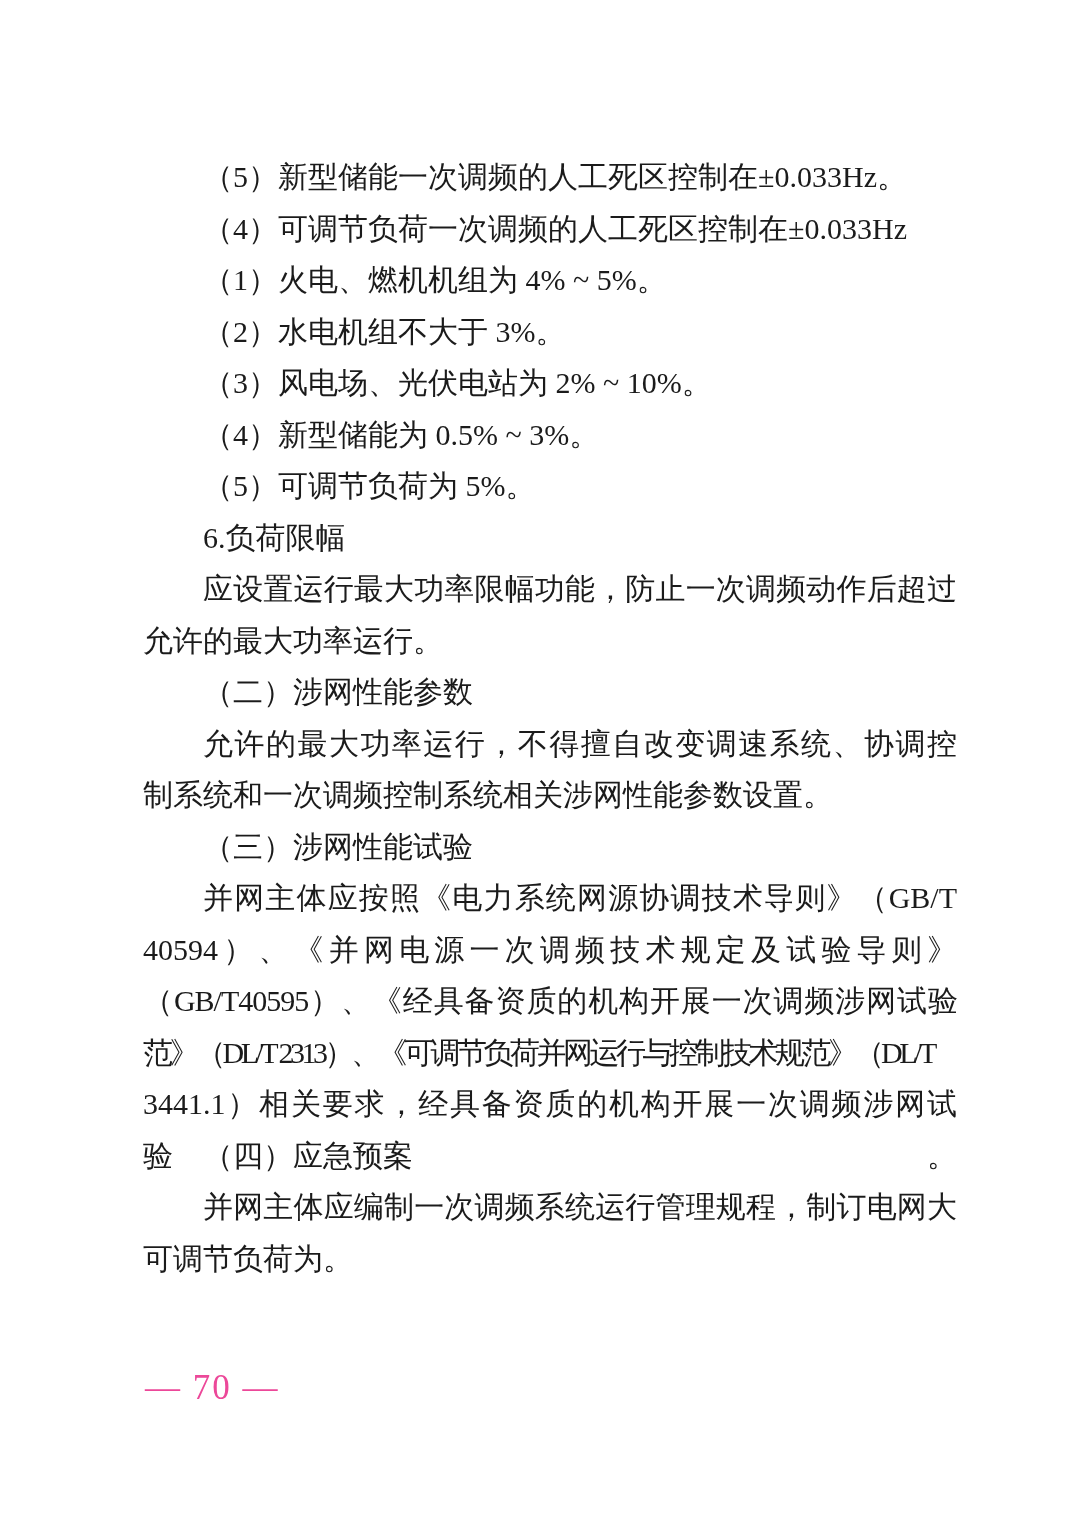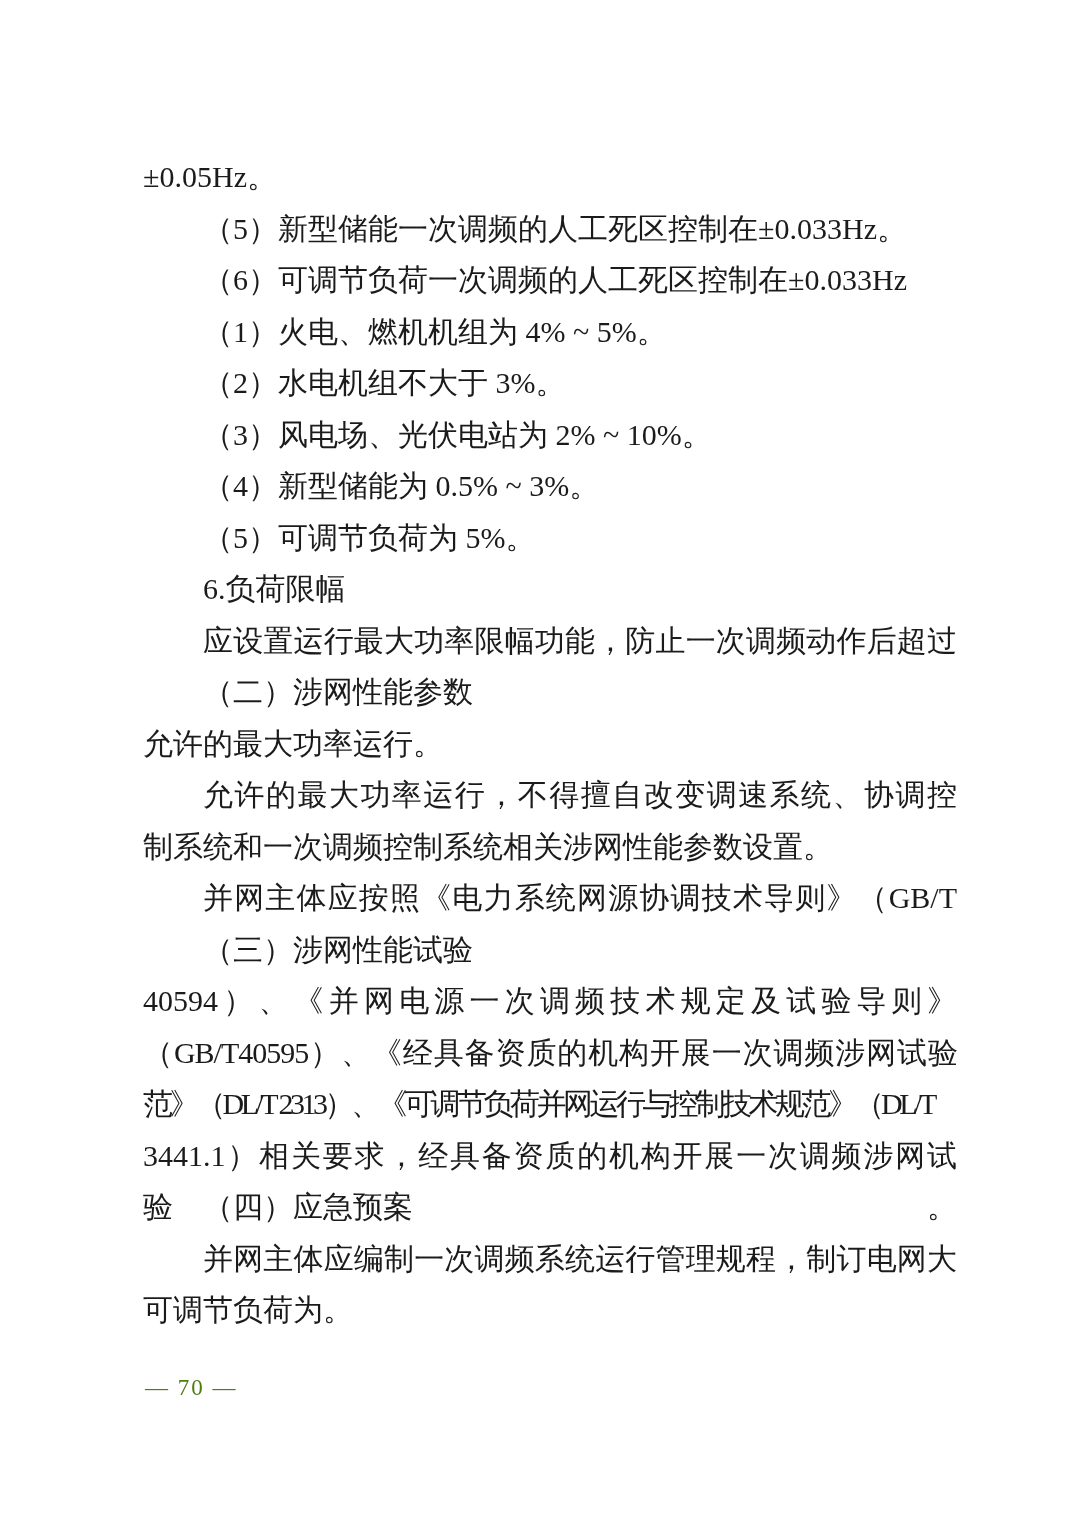--- a/index.html
+++ b/index.html
@@ -46,47 +46,46 @@
     white-space: nowrap;
     letter-spacing: -3.5px;
   }
   .line.snug {
     letter-spacing: -1px;
   }
   .footer {
     position: absolute;
     left: 145px;
     top: 1368px;
-    font-size: 23px;
+    font-size: 35px;
     line-height: 40px;
     letter-spacing: 2px;
-    color: #4d7c0f;
+    color: #ec4899;
   }
 </style>
 </head>
 <body>
 
 <div class="page">
   <div class="lines">
-      <div class="line">±0.05Hz。</div>
       <div class="line indent">（5）新型储能一次调频的人工死区控制在±0.033Hz。</div>
-      <div class="line indent">（6）可调节负荷一次调频的人工死区控制在±0.033Hz</div>
+      <div class="line indent">（4）可调节负荷一次调频的人工死区控制在±0.033Hz</div>
       <div class="line indent">（1）火电、燃机机组为 4% ~ 5%。</div>
       <div class="line indent">（2）水电机组不大于 3%。</div>
       <div class="line indent">（3）风电场、光伏电站为 2% ~ 10%。</div>
       <div class="line indent">（4）新型储能为 0.5% ~ 3%。</div>
       <div class="line indent">（5）可调节负荷为 5%。</div>
       <div class="line indent">6.负荷限幅</div>
       <div class="line indent fill">应设置运行最大功率限幅功能，防止一次调频动作后超过</div>
+      <div class="line">允许的最大功率运行。</div>
       <div class="line indent">（二）涉网性能参数</div>
-      <div class="line">允许的最大功率运行。</div>
       <div class="line indent fill">允许的最大功率运行，不得擅自改变调速系统、协调控</div>
       <div class="line">制系统和一次调频控制系统相关涉网性能参数设置。</div>
+      <div class="line indent">（三）涉网性能试验</div>
       <div class="line indent fill">并网主体应按照《电力系统网源协调技术导则》（GB/T</div>
-      <div class="line indent">（三）涉网性能试验</div>
       <div class="line fill">40594）、《并网电源一次调频技术规定及试验导则》</div>
       <div class="line fill snug">（GB/T40595）、《经具备资质的机构开展一次调频涉网试验</div>
       <div class="line tight">范》（DL/T 2313）、《可调节负荷并网运行与控制技术规范》（DL/T</div>
       <div class="line fill">3441.1）相关要求，经具备资质的机构开展一次调频涉网试验。</div>
       <div class="line indent">（四）应急预案</div>
       <div class="line indent fill">并网主体应编制一次调频系统运行管理规程，制订电网大</div>
       <div class="line">可调节负荷为。</div>
     </div>
   <div class="footer">— 70 —</div>
 </div>

